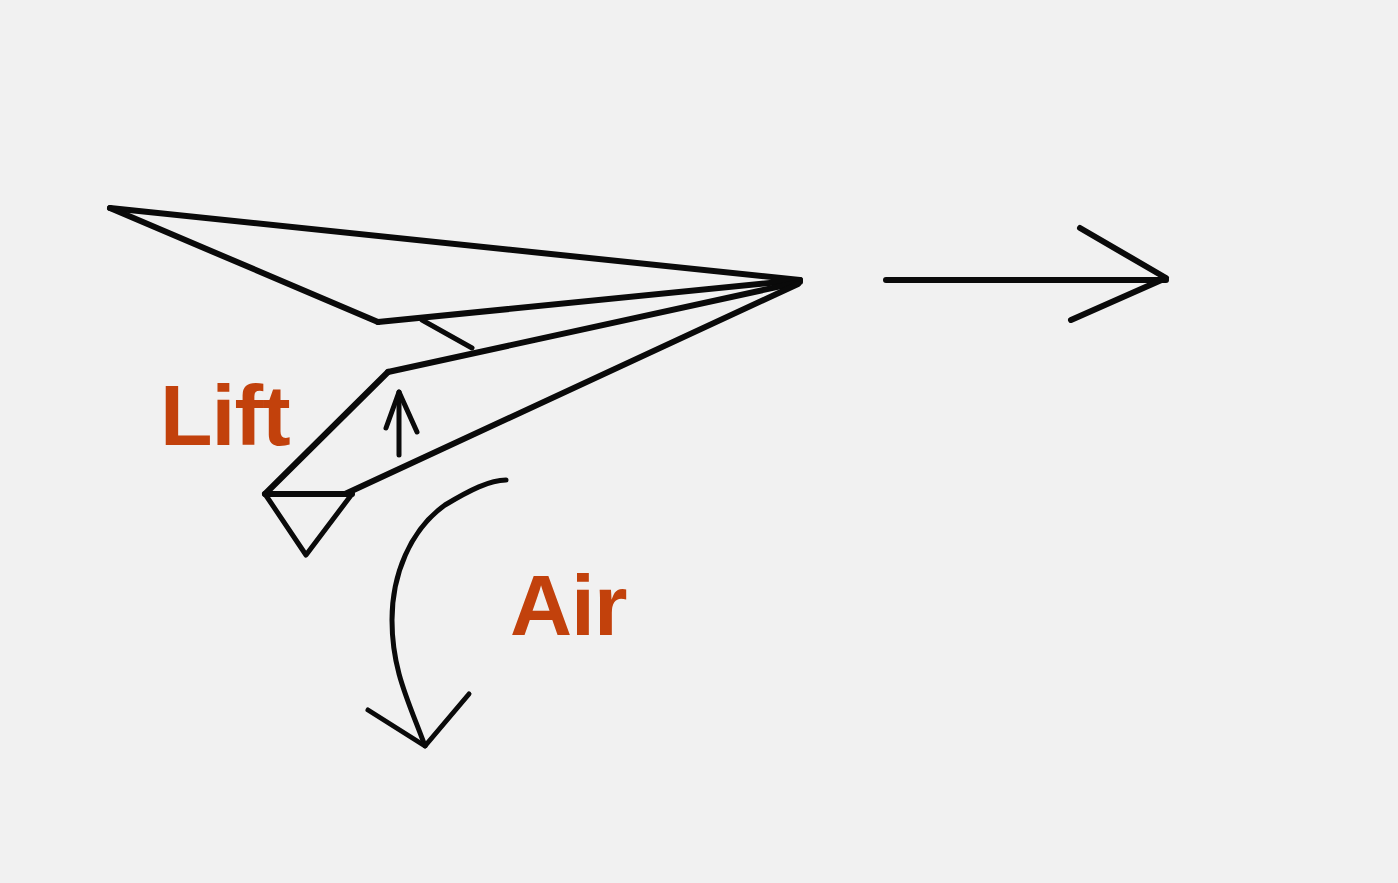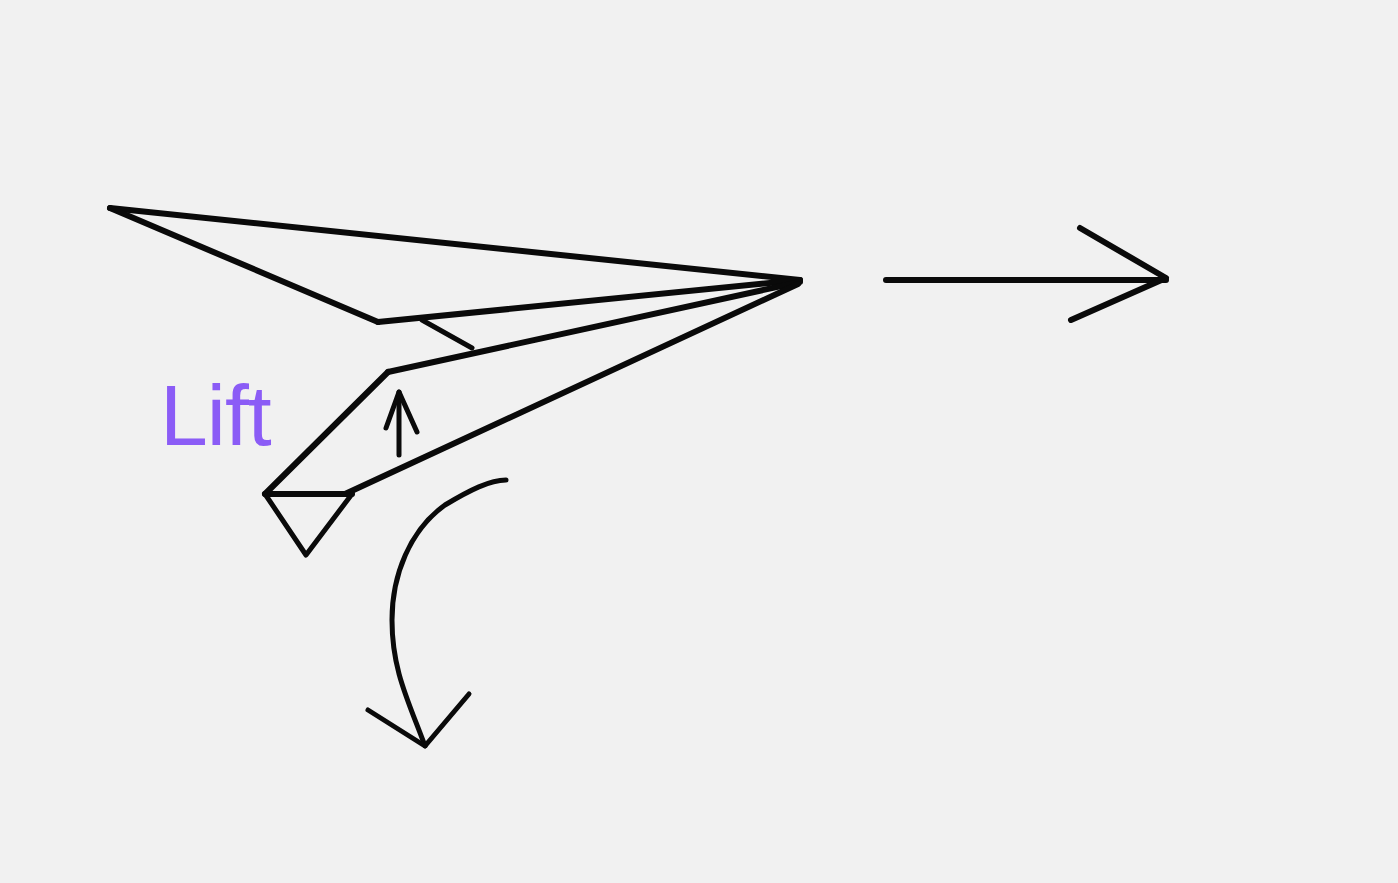--- a/index.html
+++ b/index.html
@@ -33,22 +33,22 @@
     .stroke-thin {
       fill: none;
       stroke: #0a0a0a;
       stroke-width: 5;
       stroke-linecap: round;
       stroke-linejoin: round;
     }
     .label {
       position: absolute;
       font-family: "Liberation Sans", sans-serif;
-      font-weight: normal;
-      color: #8b5cf6;
+      font-weight: bold;
+      color: #c2410c;
       line-height: 1;
       letter-spacing: -1px;
       text-align: right;
     }
     .label-lift {
       left: 160px;
       top: 372px;
       font-size: 86px;
     }
     .label-air {
@@ -89,13 +89,14 @@
       <path class="stroke" d="M1080 228 L1166 278 L1071 320"></path>
     </g>
 
     <g>
       <path class="stroke-thin" d="M506 480 C490 480 470 490 445 505 C410 530 392 575 392 620 C392 670 408 700 425 746"></path>
       <path class="stroke-thin" d="M368 710 L425 746 L469 694"></path>
     </g>
   </svg>
 
   <div class="label label-lift">Lift</div>
+  <div class="label label-air">Air</div>
 </div>
 
 </body></html>

